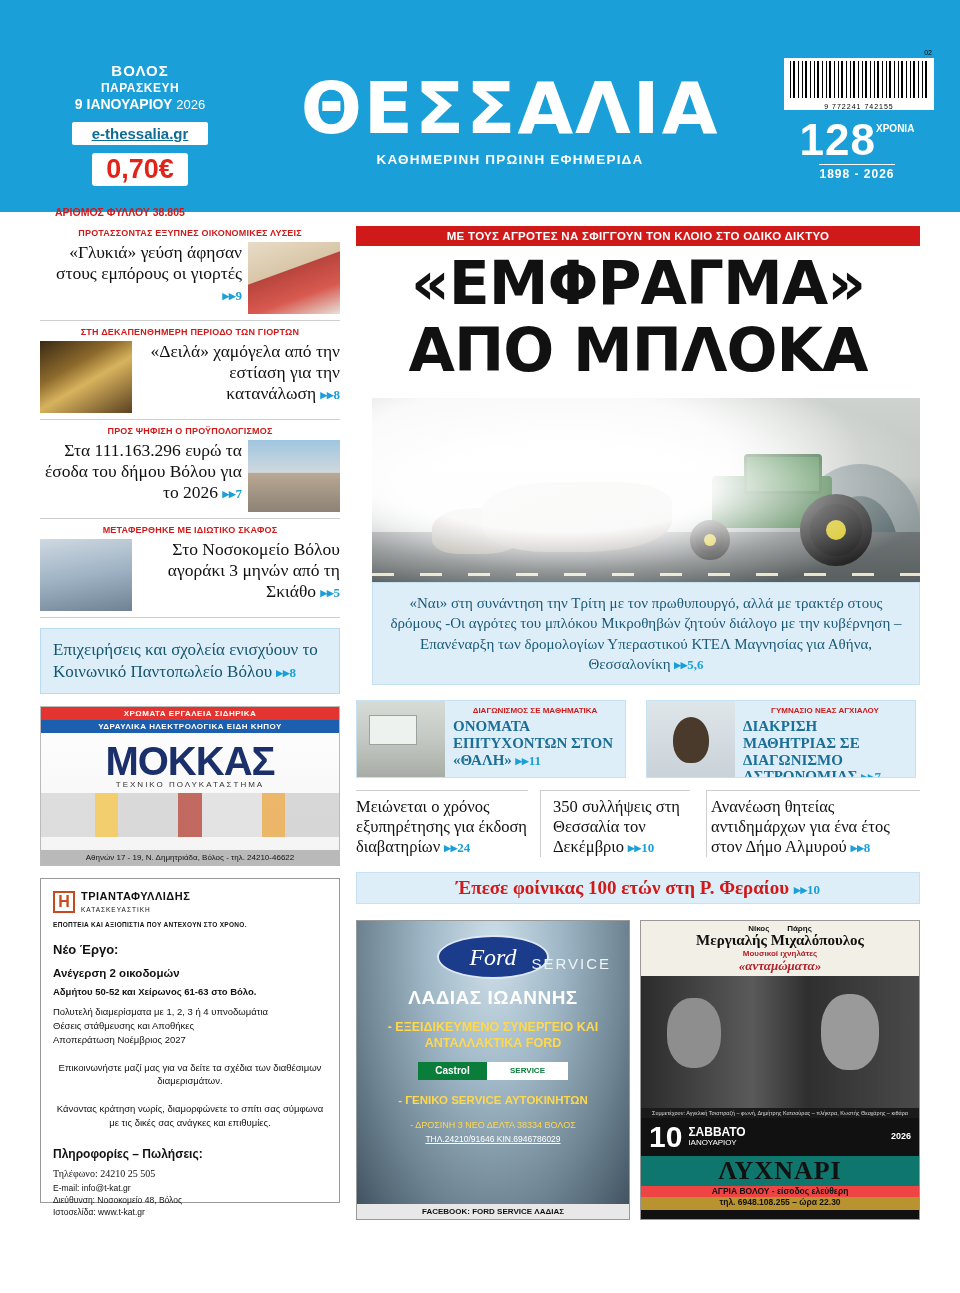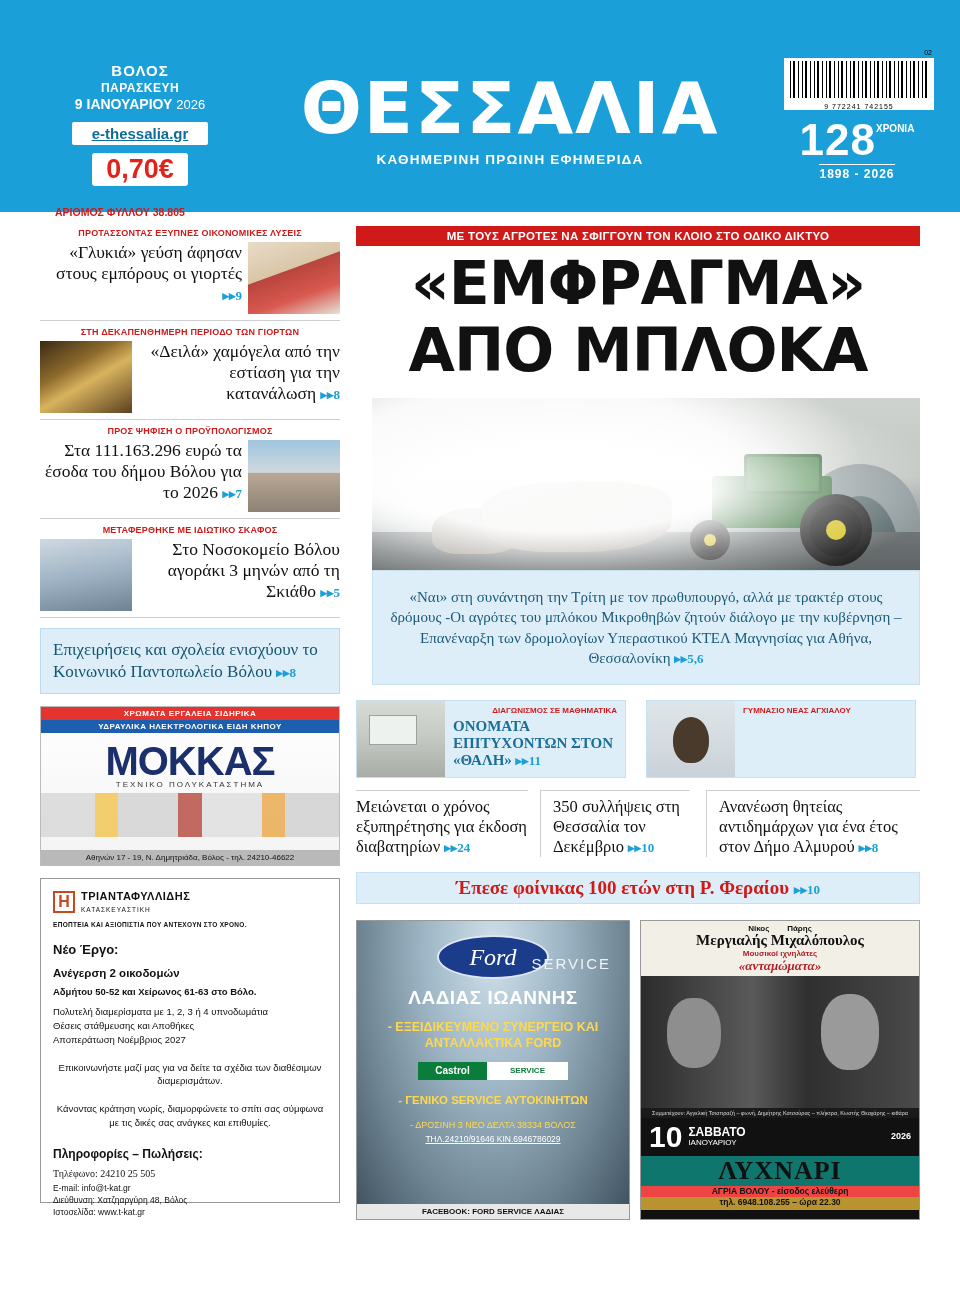--- a/index.html
+++ b/index.html
@@ -114,45 +114,45 @@
   .mp-w2::after { content:""; position:absolute; inset:8px; border-radius:50%; background:#d8c423; }
   .mp-rock { position:absolute; left:110px; bottom:42px; width:190px; height:70px;
              background:linear-gradient(160deg,#b9b2a6,#8e877c); border-radius:40% 30% 45% 35%; }
   .mp-rock2 { position:absolute; left:60px; bottom:40px; width:90px; height:46px;
              background:linear-gradient(160deg,#a9a296,#7d7greet); background-color:#9a9388; border-radius:45% 35% 40% 30%; }
   .mp-tunnel { position:absolute; right:0; bottom:40px; width:120px; height:90px;
              background:radial-gradient(ellipse at 50% 100%, #5a6b6e 0 45%, #8f9a9c 46% 100%); border-radius:60px 60px 0 0;}
   .mp-smoke { position:absolute; left:0; top:0; width:100%; height:100%;
      background:radial-gradient(ellipse at 35% 45%, rgba(255,255,255,0.95) 0 30%, rgba(255,255,255,0.35) 55%, rgba(255,255,255,0) 75%); }
 
-  .lead { position:absolute; left:372px; top:570px; width:548px; background:#ddeef8; border:1px solid #c6e1f2;
-          padding:16px 16px; font-family:"Liberation Serif", serif; font-size:15px; line-height:1.35;
+  .lead { position:absolute; left:372px; top:582px; width:548px; background:#ddeef8; border:1px solid #c6e1f2;
+          padding:10px 16px; font-family:"Liberation Serif", serif; font-size:15px; line-height:1.35;
           color:#1a5a77; text-align:center; }
 
   
   .box { position:absolute; top:700px; width:270px; height:78px; background:#ddeef8; border:1px solid #c6e1f2;
          display:flex; align-items:stretch; overflow:hidden; }
   .box.a { left:356px; }
   .box.b { left:646px; }
   .box .ph { width:88px; flex:0 0 88px; }
   .ph-class { background:linear-gradient(180deg,#d7dcd6 0%,#c3c9c2 50%,#a8aca6 100%); position:relative;}
   .ph-class::after{content:"";position:absolute;left:12px;top:14px;width:46px;height:28px;background:#eef2ee;border:1px solid #9aa3a0;}
   .ph-girl { background:linear-gradient(180deg,#dfe6ea 0%,#c9d2d8 100%); position:relative;}
   .ph-girl::after{content:"";position:absolute;left:26px;top:16px;width:36px;height:46px;border-radius:50% 50% 45% 45%;background:#4a3a2c;}
   .box .bt { padding:5px 8px 4px 8px; }
-  .box .kick { color:#d01a1a; font-size:8px; font-weight:bold; text-align:right; }
+  .box .kick { color:#d01a1a; font-size:8px; font-weight:bold; text-align:center; }
   .box .ttl { color:#1b6e96; font-family:"Liberation Serif", serif; font-size:15px; font-weight:bold;
               line-height:1.12; margin-top:3px; }
 
   
   .tri { position:absolute; top:790px; font-family:"Liberation Serif", serif; font-size:16.5px;
          line-height:1.22; color:#111; padding-top:6px; border-top:1px solid #cfcfcf; }
   .tri.t1c { left:356px; width:172px; }
   .tri.t2c { left:540px; width:150px; border-left:1px solid #cfcfcf; padding-left:12px; }
-  .tri.t3c { left:706px; width:214px; border-left:1px solid #cfcfcf; padding-left:12px; }
+  .tri.t3c { left:706px; width:214px; border-left:1px solid #cfcfcf; padding-left:4px; }
 
   
   .banner { position:absolute; left:356px; top:872px; width:564px; height:32px; background:#ddeef8;
             border:1px solid #c6e1f2; display:flex; align-items:center; justify-content:center; }
   .banner .bt { color:#d01a1a; font-size:19px; font-weight:bold; font-family:"Liberation Serif", serif;}
 
   
   .ad-ford { position:absolute; left:356px; top:920px; width:274px; height:300px; border:1px solid #999;
      background:radial-gradient(ellipse at 50% 10%, #cfe0ea 0%, #9fb7c6 35%, #6d8392 70%, #3e4f5b 100%);
      color:#fff; text-align:center; overflow:hidden; }
@@ -303,21 +303,21 @@
       <div class="tr-h2">Ανέγερση 2 οικοδομών</div>
       <div class="tr-h2" style="font-size:9.5px;margin-top:4px;">Αδμήτου 50-52 και Χείρωνος 61-63 στο Βόλο.</div>
       <div class="tr-p">Πολυτελή διαμερίσματα με 1, 2, 3 ή 4 υπνοδωμάτια</div>
       <div>Θέσεις στάθμευσης και Αποθήκες</div>
       <div>Αποπεράτωση Νοέμβριος 2027</div>
       <div class="tr-c">Επικοινωνήστε μαζί μας για να δείτε τα σχέδια των διαθέσιμων διαμερισμάτων.</div>
       <div class="tr-c">Κάνοντας κράτηση νωρίς, διαμορφώνετε το σπίτι σας σύμφωνα με τις δικές σας ανάγκες και επιθυμίες.</div>
       <div class="tr-info">Πληροφορίες – Πωλήσεις:</div>
       <div class="tr-l" style="font-size:10px;margin-top:4px;font-family:Liberation Serif, serif;">Τηλέφωνο: 24210 25 505</div>
       <div class="tr-l">E-mail: info@t-kat.gr</div>
-      <div class="tr-l">Διεύθυνση: Χατζηαργύρη 48, Βόλος</div>
+      <div class="tr-l">Διεύθυνση: Νοσοκομείο 48, Βόλος</div>
       <div class="tr-l">Ιστοσελίδα: www.t-kat.gr</div>
     </div>
   </div>
 
   <div class="mainhead">
     <div class="mh-band">ΜΕ ΤΟΥΣ ΑΓΡΟΤΕΣ ΝΑ ΣΦΙΓΓΟΥΝ ΤΟΝ ΚΛΟΙΟ ΣΤΟ ΟΔΙΚΟ ΔΙΚΤΥΟ</div>
     <div class="mh-huge">«ΕΜΦΡΑΓΜΑ»</div>
     <div class="mh-huge">ΑΠΟ ΜΠΛΟΚΑ</div>
   </div>
 
@@ -350,20 +350,24 @@
         <span>ΟΝΟΜΑΤΑ ΕΠΙΤΥΧΟΝΤΩΝ ΣΤΟΝ «ΘΑΛΗ»</span>
         <span class="pg">▸▸<span>11</span></span>
       </div>
     </div>
   </div>
 
   <div class="box b">
     <div class="ph ph-girl"></div>
     <div class="bt">
       <div class="kick">ΓΥΜΝΑΣΙΟ ΝΕΑΣ ΑΓΧΙΑΛΟΥ</div>
+      <div class="ttl">
+        <span>ΔΙΑΚΡΙΣΗ ΜΑΘΗΤΡΙΑΣ ΣΕ ΔΙΑΓΩΝΙΣΜΟ ΑΣΤΡΟΝΟΜΙΑΣ</span>
+        <span class="pg">▸▸<span>7</span></span>
+      </div>
     </div>
   </div>
 
   <div class="tri t1c">
     <span>Μειώνεται ο χρόνος εξυπηρέτησης για έκδοση διαβατηρίων</span>
     <span class="pg">▸▸<span>24</span></span>
   </div>
   <div class="tri t2c">
     <span>350 συλλήψεις στη Θεσσαλία τον Δεκέμβριο</span>
     <span class="pg">▸▸<span>10</span></span>

